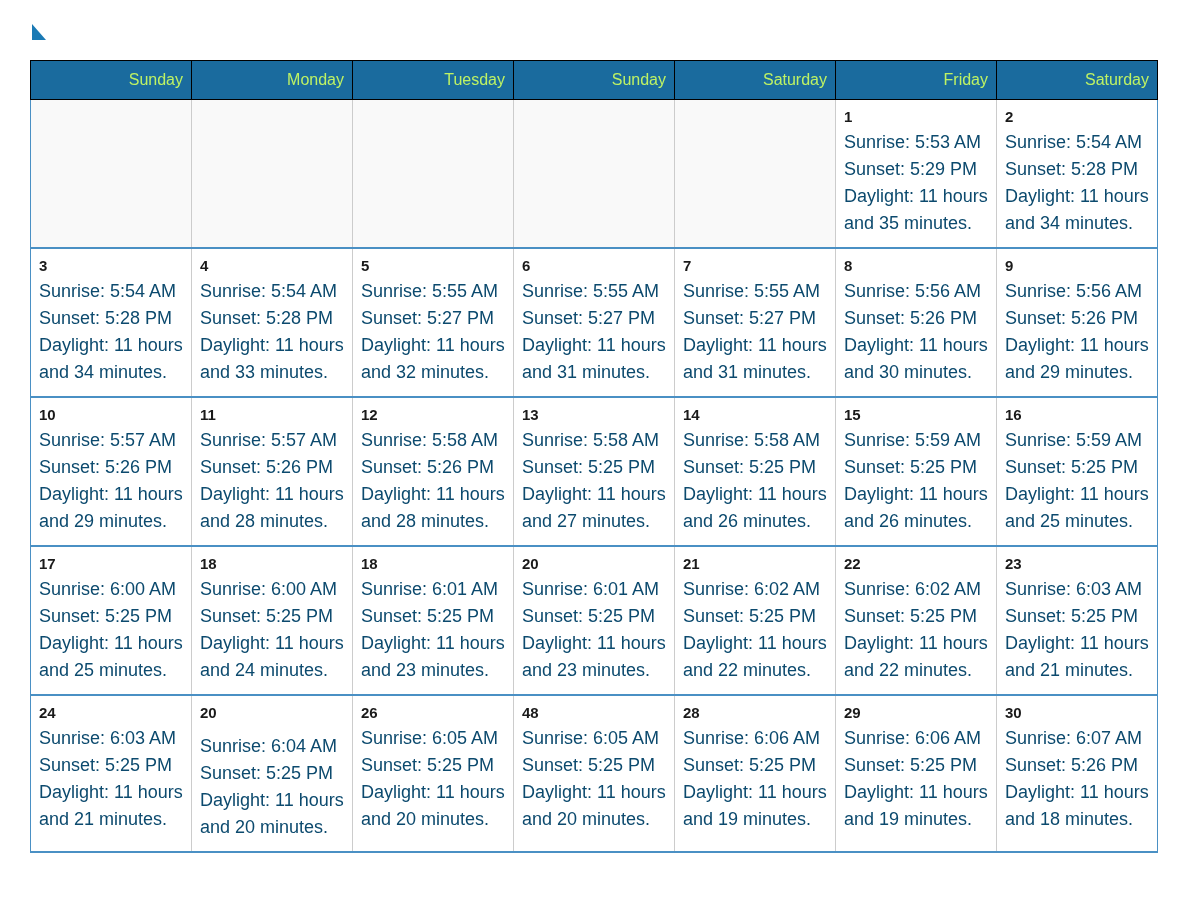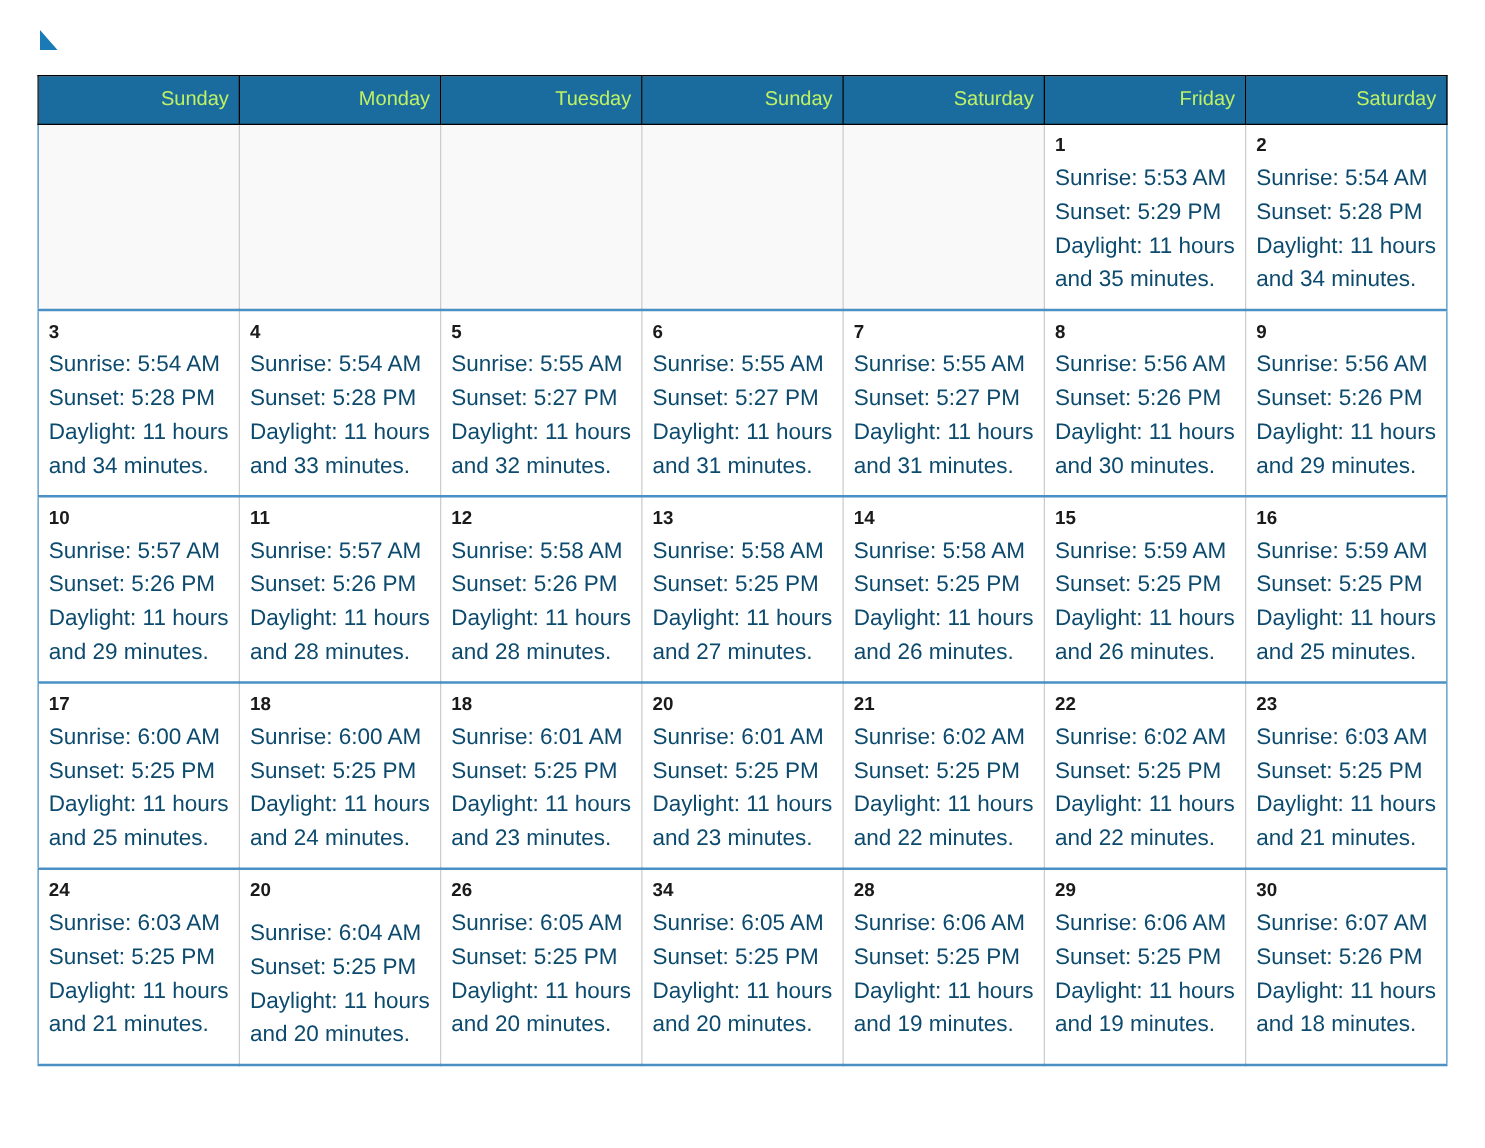--- a/index.html
+++ b/index.html
@@ -358,21 +358,21 @@
 and 20 minutes.</div>
         </td>
         <td>
           <span class="day-number">26</span>
           <div class="day-info" style="white-space: pre-line;">Sunrise: 6:05 AM
 Sunset: 5:25 PM
 Daylight: 11 hours
 and 20 minutes.</div>
         </td>
         <td>
-          <span class="day-number">34</span>
+          <span class="day-number">48</span>
           <div class="day-info" style="white-space: pre-line;">Sunrise: 6:05 AM
 Sunset: 5:25 PM
 Daylight: 11 hours
 and 20 minutes.</div>
         </td>
         <td>
           <span class="day-number">28</span>
           <div class="day-info" style="white-space: pre-line;">Sunrise: 6:06 AM
 Sunset: 5:25 PM
 Daylight: 11 hours

